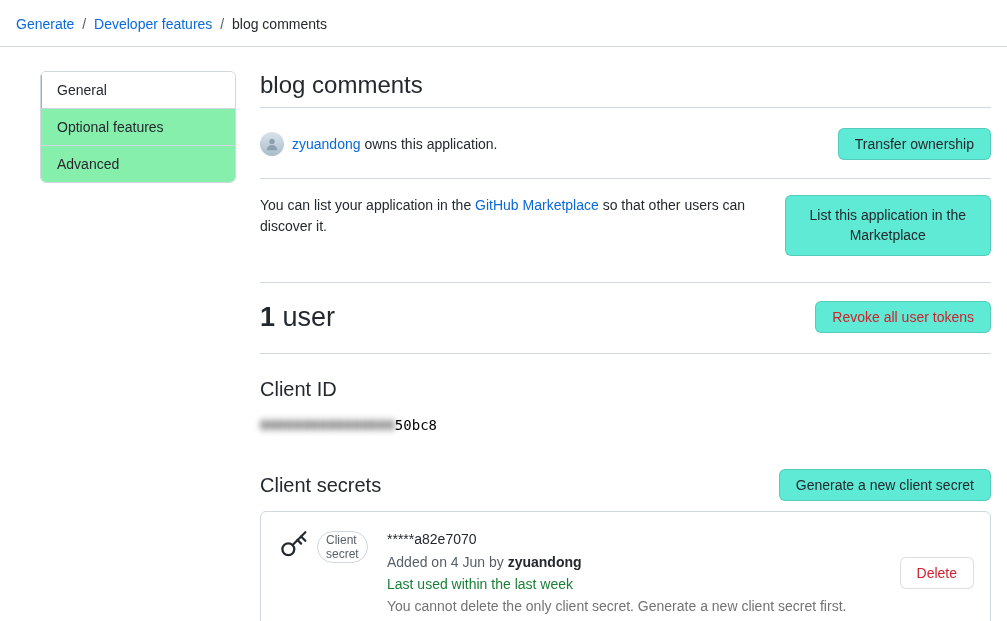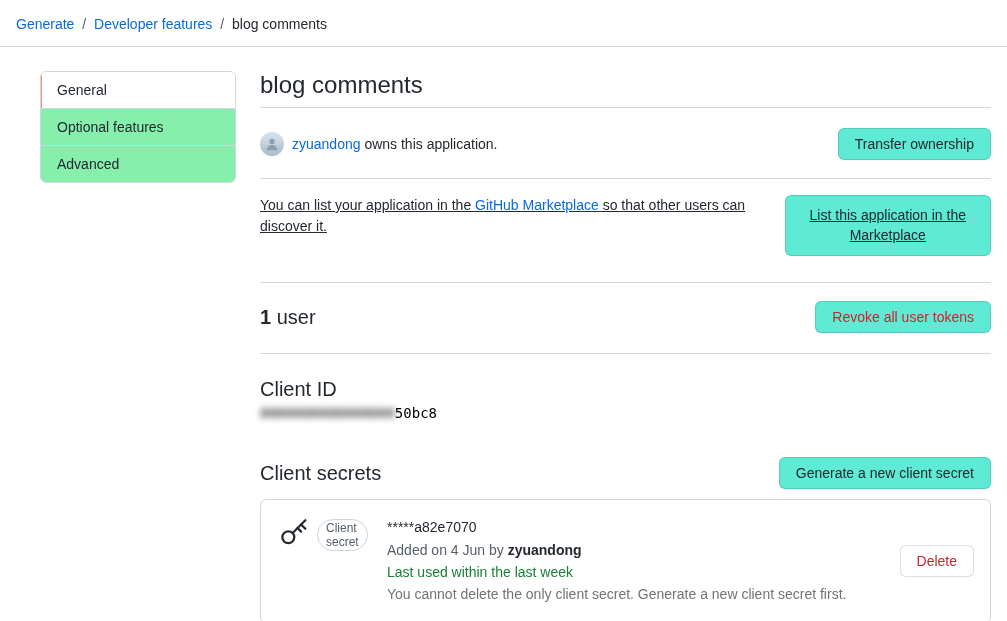--- a/index.html
+++ b/index.html
@@ -103,39 +103,38 @@
     line-height: 1.4;
     max-width: 240px;
   }
 
   .market-row {
     display: flex;
     align-items: flex-start;
     gap: 8px;
     padding: 16px 0 26px 0;
     border-bottom: 1px solid #d0d7de;
-    text-decoration: underline;
   }
   .market-text { flex: 1; color: #24292f; line-height: 1.5; }
   .market-text a { color: #0969da; text-decoration: none; }
 
   .users-row {
     display: flex;
     align-items: center;
     justify-content: space-between;
     padding: 18px 0 20px 0;
     border-bottom: 1px solid #d0d7de;
   }
-  .users-count { font-size: 20px; }
+  .users-count { font-size: 27px; }
   .users-count strong { font-weight: 600; }
 
   .section-heading {
     font-size: 20px;
     font-weight: 400;
-    margin: 24px 0 4px 0;
+    margin: 24px 0 16px 0;
   }
   .client-id-value {
     font-family: ui-monospace, SFMono-Regular, Menlo, monospace;
     font-size: 14px;
     color: #000000;
   }
   .redacted {
     filter: blur(3px);
     user-select: none;
   }

